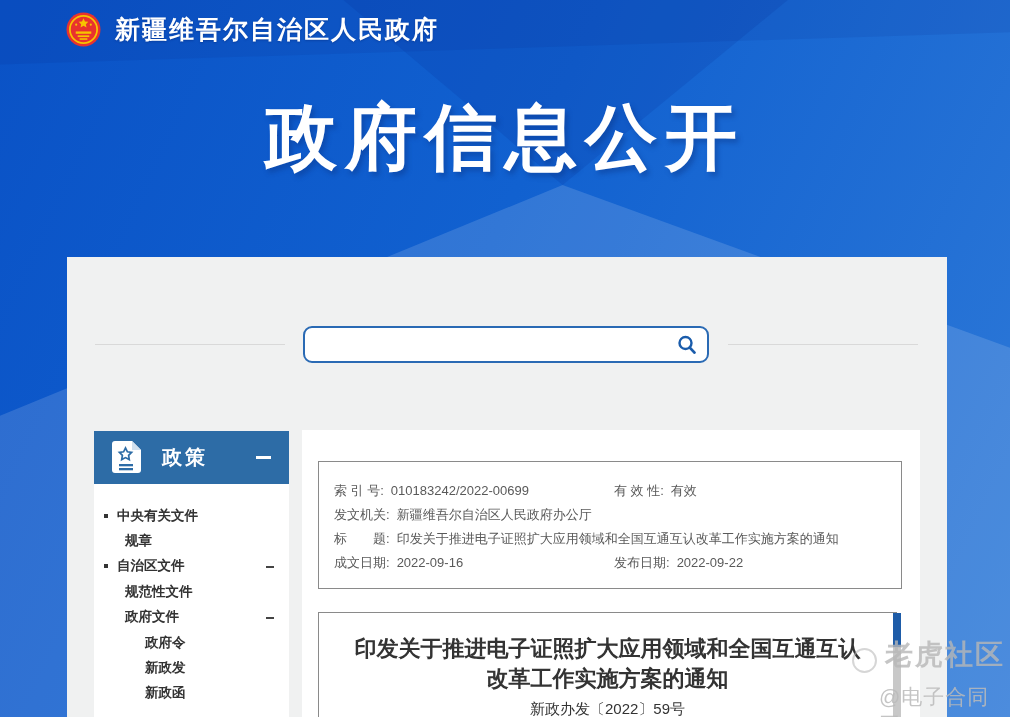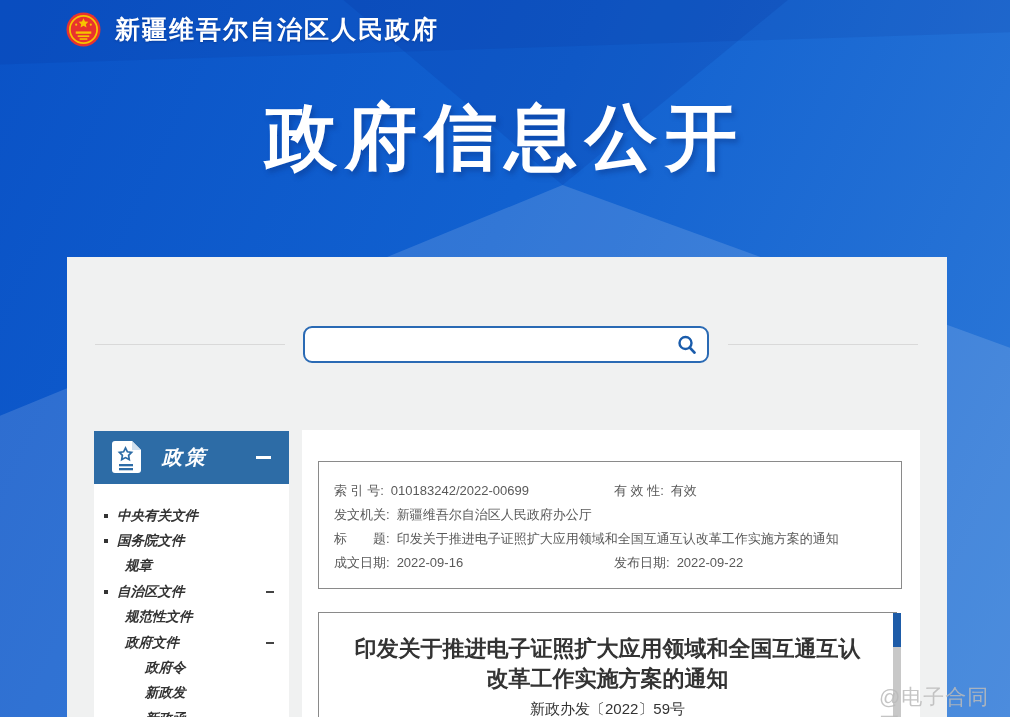--- a/index.html
+++ b/index.html
@@ -36,21 +36,21 @@
   .divider.right { left:661px; width:190px; }
 
   .search-box { position:absolute; left:236px; top:69px; width:406px; height:37px;
     background:#fff; border:2px solid #2a6ab4; border-radius:9px; display:flex; align-items:center; }
   .search-input { flex:1; height:100%; border:none; outline:none; background:transparent;
     font-size:15px; padding:0 12px; color:#333; }
   .search-btn { width:40px; height:100%; border:none; background:transparent; cursor:pointer;
     display:flex; align-items:center; justify-content:center; }
 
   
-  .sidebar { position:absolute; left:27px; top:174px; width:195px; bottom:0; background:#fff;font-style:italic; }
+  .sidebar { position:absolute; left:27px; top:174px; width:195px; bottom:0; background:#fff; }
   .sidebar-header { height:53px; background:#2d6ca6; display:flex; align-items:center; position:relative; }
   .sidebar-header .doc-icon { margin-left:17px; }
   .sidebar-title { color:#fff; font-size:20px; font-weight:700; letter-spacing:3px; margin-left:20px; }
   .collapse-bar { position:absolute; right:18px; top:25px; width:15px; height:3px; background:#fff; }
   .menu { padding-top:19px; }
   .menu-row { position:relative; height:25.4px; display:flex; align-items:center;
     font-size:13.5px; color:#333; cursor:pointer; }
   .menu-row.l1 { padding-left:10px; font-weight:700; }
   .menu-row.l2 { padding-left:31px; font-weight:600; }
   .menu-row.l3 { padding-left:51px; font-weight:600; }
@@ -128,24 +128,20 @@
           <rect x="8" y="28" width="14" height="2.3" fill="#2d6ca6"></rect>
         </svg>
         <span class="sidebar-title">政策</span>
         <span class="collapse-bar"></span>
       </div>
       <div class="menu">
         <div class="menu-row l1">
           <span class="bullet"></span>
           <span>中央有关文件</span>
         </div>
-        <div class="menu-row l1">
-          <span class="bullet"></span>
-          <span>国务院文件</span>
-        </div>
         <div class="menu-row l2">
           <span>规章</span>
         </div>
         <div class="menu-row l1">
           <span class="bullet"></span>
           <span>自治区文件</span>
           <span class="row-minus"></span>
         </div>
         <div class="menu-row l2">
           <span>规范性文件</span>
@@ -187,14 +183,18 @@
       <div class="doc-card">
         <div class="doc-title">印发关于推进电子证照扩大应用领域和全国互通互认改革工作实施方案的通知</div>
         <div class="doc-number">新政办发〔2022〕59号</div>
         <div class="scrollbar-track">
           <div class="scrollbar-thumb"></div>
         </div>
       </div>
     </div>
   </div>
 
+  <div class="wm-brand">
+    <span class="wm-logo"></span>
+    <span class="wm-brand-text">老虎社区</span>
+  </div>
   <div class="wm-handle">@电子合同网</div>
 </div>
 
 </body></html>

